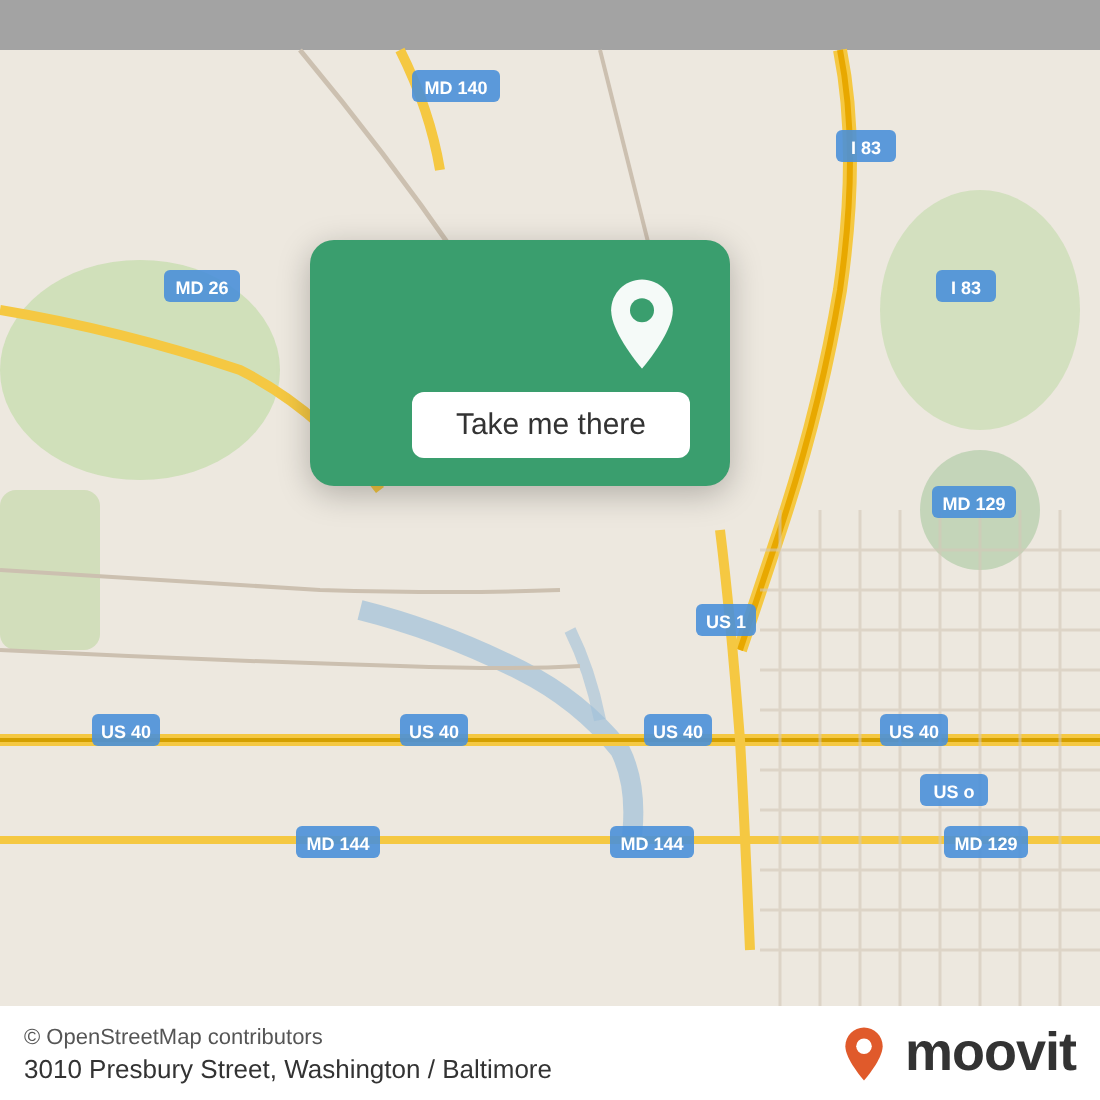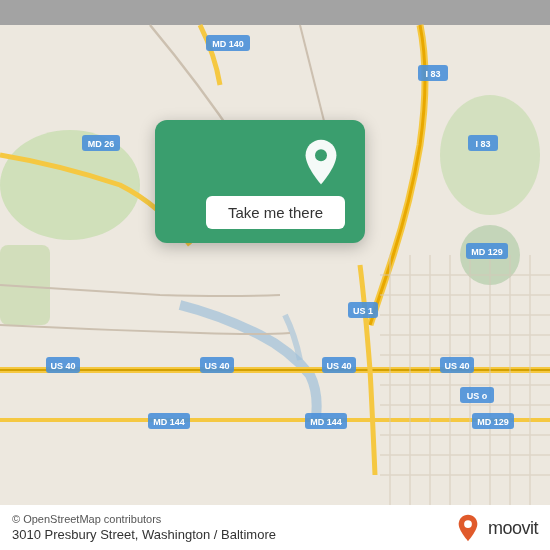--- a/index.html
+++ b/index.html
@@ -97,22 +97,22 @@
       align-items: center;
       gap: 6px;
     }
 
     #moovit-pin {
       width: 28px;
       height: 28px;
     }
 
     #moovit-wordmark {
-      font-size: 18px;
-      font-weight: normal;
+      font-size: 27px;
+      font-weight: bold;
       color: #333;
       letter-spacing: -0.5px;
     }
   </style>
 </head>
 <body>
 
 <div id="map-container">
 
   <svg id="map-svg" viewBox="0 0 550 500" xmlns="http://www.w3.org/2000/svg">

